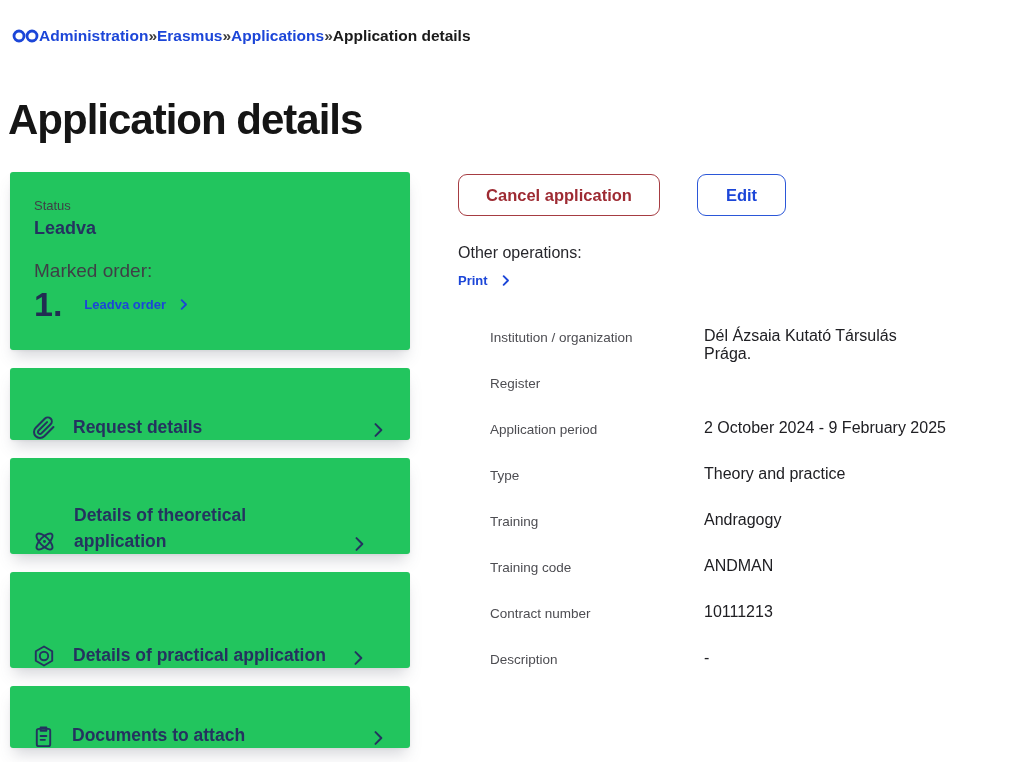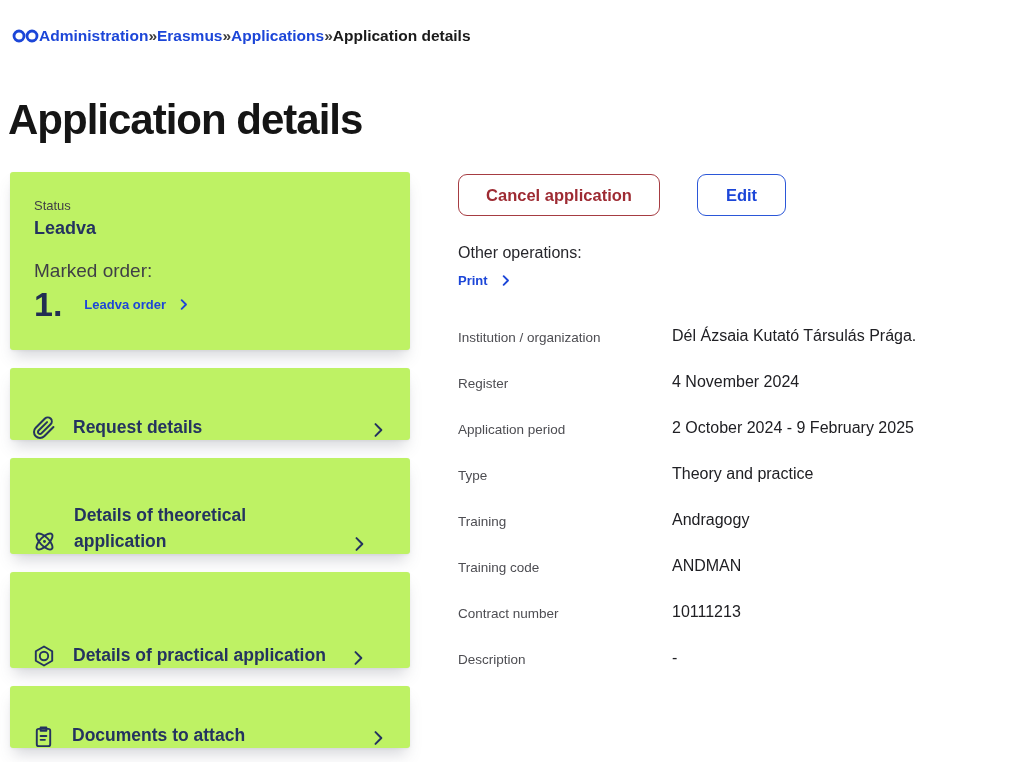--- a/index.html
+++ b/index.html
@@ -17,21 +17,21 @@
 
   
   h1 { position:absolute; left:8px; top:96px; font-size:42px; font-weight:bold;
        letter-spacing:-1px; color:#151515; }
 
   
   .left-col  { position:absolute; left:10px; top:172px; width:400px; }
   .right-col { position:absolute; left:458px; top:174px; width:490px; }
 
   
-  .card { background:#bef264; border-radius:3px;
+  .card { background:#22c55e; border-radius:3px;
           box-shadow:0 10px 14px -4px rgba(90,95,110,0.25), 0 1px 3px rgba(0,0,0,0.05);
           margin-bottom:18px; }
   .status-card { height:178px; padding:26px 24px; }
   .small-label { font-size:13px; color:#3f3f46; }
   .status-value { margin-top:5px; font-size:18px; font-weight:bold; color:#24335f; }
   .marked { margin-top:21px; font-size:19px; }
   .order-row { margin-top:5px; display:flex; align-items:center; gap:22px; }
   .order-num { font-size:34px; font-weight:bold; color:#212e52; line-height:1; }
 
   .link { display:inline-flex; align-items:center; gap:10px; color:#1c46d8;
@@ -47,21 +47,21 @@
   
   .btn-row { display:flex; gap:13px; }
   .btn { height:42px; background:#fff; border-radius:9px; font-family:inherit;
          font-size:16.5px; font-weight:bold; cursor:pointer; }
   .btn.danger  { width:202px; color:#9e2b33; border:1px solid #a63c42; }
   .btn.primary { width:89px;  color:#1c46d8; border:1px solid #2b57d8;margin-left:24px; }
 
   .other-ops { margin-top:28px; font-size:16px; color:#26262b; }
   .print-link { margin-top:11px; }
 
-  .details { margin-top:32px; }
+  .details { margin-top:32px;margin-left:32px; }
   .detail-row { display:grid; grid-template-columns:214px 1fr; align-items:start;
                 min-height:46px; padding-top:6px; }
   .detail-row dt { font-size:13.5px; color:#4d4d52; padding-top:3px; }
   .detail-row dd { font-size:16px; color:#202024; }
 </style>
 </head>
 <body>
 
 <div class="page">
 
@@ -179,21 +179,20 @@
         </svg>
     </a>
 
     <dl class="details">
       <div class="detail-row">
         <dt>Institution / organization</dt>
         <dd>Dél Ázsaia Kutató Társulás Prága.</dd>
       </div>
       <div class="detail-row">
         <dt>Register</dt>
-        <dd>4 November 2024</dd>
       </div>
       <div class="detail-row">
         <dt>Application period</dt>
         <dd>2 October 2024 - 9 February 2025</dd>
       </div>
       <div class="detail-row">
         <dt>Type</dt>
         <dd>Theory and practice</dd>
       </div>
       <div class="detail-row">

